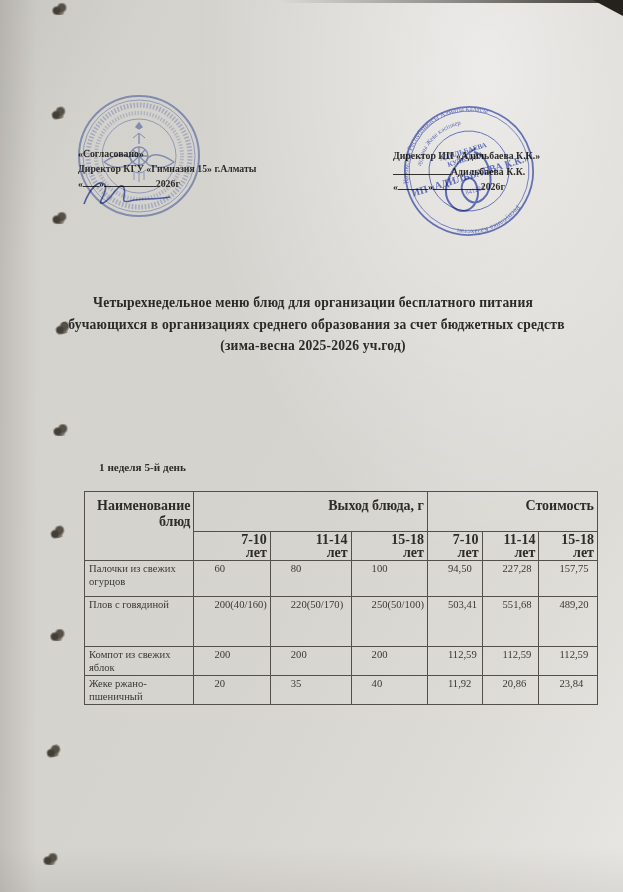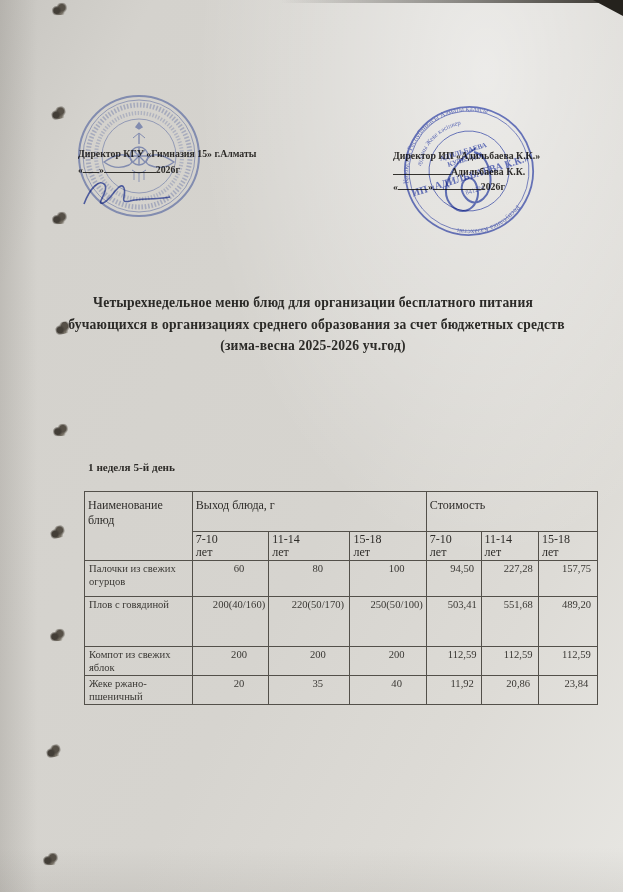--- a/index.html
+++ b/index.html
@@ -32,28 +32,28 @@
   
   .approval{position:absolute;font-weight:bold;font-size:9.8px;line-height:14.6px;color:#2e2c29;}
   .approval-left{left:78px;top:147px;width:255px;}
   .approval-right{left:393px;top:149px;width:190px;}
   .blank{display:inline-block;border-bottom:1.1px solid #33312d;height:10px;vertical-align:baseline;}
 
   
   .doc-title{position:absolute;left:59px;top:292px;width:508px;text-align:center;
     font-weight:bold;font-size:13.6px;line-height:21.6px;color:#2b2a27;letter-spacing:.2px;}
 
-  .section-label{position:absolute;left:88px;top:461px;font-weight:bold;font-size:11.2px;color:#2e2c29;}
+  .section-label{position:absolute;left:99px;top:461px;font-weight:bold;font-size:11.2px;color:#2e2c29;}
 
   
   table.menu{position:absolute;left:84px;top:491px;width:514px;border-collapse:collapse;
     font-size:10.6px;color:#3a3834;}
   table.menu th,table.menu td{border:1px solid #53504a;vertical-align:top;padding:1px 3px;}
-  table.menu th{font-weight:normal;font-size:12px;text-align:left;color:#2e2c29;}
-  table.menu td{text-align:center;line-height:12.5px;padding-top:2px;padding-left:20px;}
+  table.menu th{font-weight:bold;font-size:14px;text-align:right;color:#2e2c29;}
+  table.menu td{text-align:left;line-height:12.5px;padding-top:2px;padding-left:20px;}
   table.menu td.dish{text-align:left;padding-left:4px;margin-left:14px;}
   tr.hrow1 th{height:32px;vertical-align:top;padding-top:6px;}
   tr.hrow2 th{height:26px;vertical-align:top;line-height:13px;padding-top:1px;}
   tbody tr:nth-child(1) td{height:32px;}
   tbody tr:nth-child(2) td{height:46px;}
   tbody tr:nth-child(3) td{height:24px;}
   tbody tr:nth-child(4) td{height:25px;}
   th.dishhead{vertical-align:top;padding-top:6px;}
 
   
@@ -64,20 +64,21 @@
   .sig-left{left:80px;top:172px;}
   .sig-right{left:424px;top:140px;}
 </style>
 </head>
 <body>
 
 <div class="page">
   <div class="vignette"></div>
 
   <div class="approval approval-left">
+    <div>«Согласовано»</div>
     <div>Директор КГУ «Гимназия 15» г.Алматы</div>
     <div><span>«</span><span class="blank" style="width:16px"></span><span>»</span><span class="blank" style="width:52px"></span><span>2026г</span></div>
   </div>
 
   <div class="approval approval-right">
     <div>Директор ИП «Адильбаева К.К.»</div>
     <div><span class="blank" style="width:58px"></span><span>Адильбаева К.К.</span></div>
     <div><span>«</span><span class="blank" style="width:30px"></span><span>»</span><span class="blank" style="width:48px"></span><span>2026г</span></div>
   </div>
 

